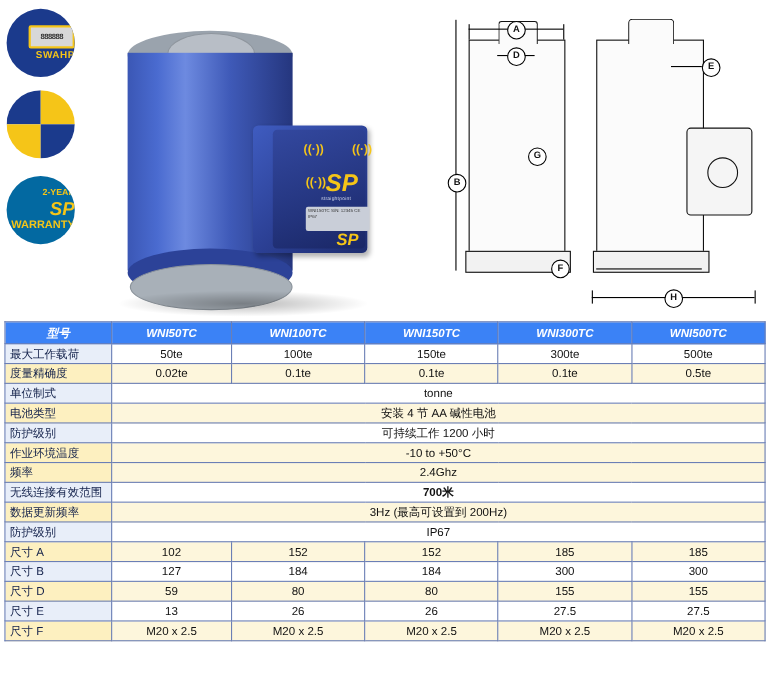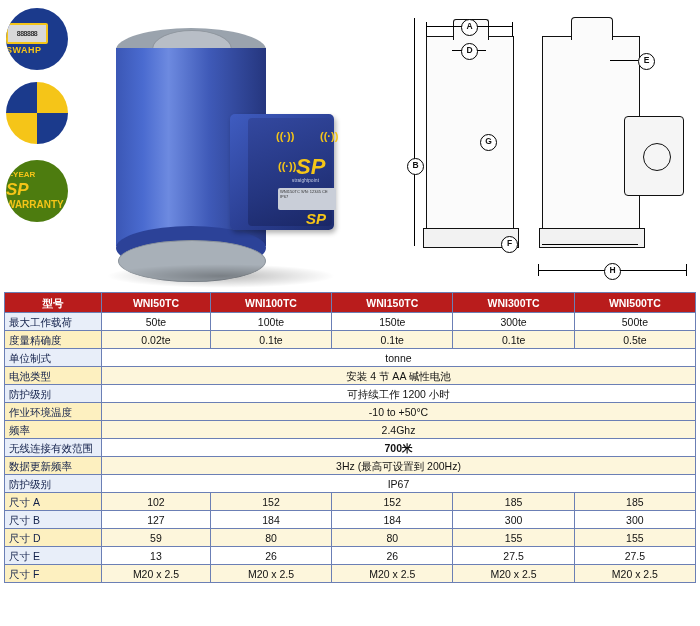--- a/index.html
+++ b/index.html
@@ -29,27 +29,27 @@
   .badge {
     position: absolute;
     width: 62px;
     height: 62px;
     border-radius: 50%;
     background: #1b3a8c;
     overflow: hidden;
   }
   #badge-swahp { left: 6px; top: 8px; }
   #badge-pie   { left: 6px; top: 82px; background: #ffffff; }
-  #badge-warranty { left: 6px; top: 160px; background: #4d7c0f; }
+  #badge-warranty { left: 6px; top: 160px; background: #0369a1; }
 
   .badge .badge-inner {
     position: absolute;
     inset: 0;
     display: flex;
-    align-items: flex-start;
+    align-items: flex-end;
     justify-content: center;
     flex-direction: column;
     color: #f5c518;
     font-weight: bold;
     font-size: 8px;
     text-align: center;
     line-height: 1.05;
   }
   #badge-swahp .lcd {
     width: 38px;
@@ -310,24 +310,25 @@
   }
   #spec-table td, #spec-table th {
     border: 1px solid #6b7fb5;
     height: 17px;
     text-align: center;
     padding: 0 2px;
     line-height: 16px;
     white-space: nowrap;
   }
   #spec-table thead th {
-    background: #b91c1c;
+    background: #3b82f6;
     color: #ffffff;
     font-weight: bold;
     height: 19px;
+    font-style: italic;
   }
   #spec-table td.rowlabel {
     background: #e8eef9;
     text-align: left;
     padding-left: 4px;
     width: 90px;
     color: #12204a;
   }
   #spec-table tr.alt td { background: #fdf6dc; margin-top: 28px; }
   #spec-table tr.alt td.rowlabel { background: #fdf0c0; }

